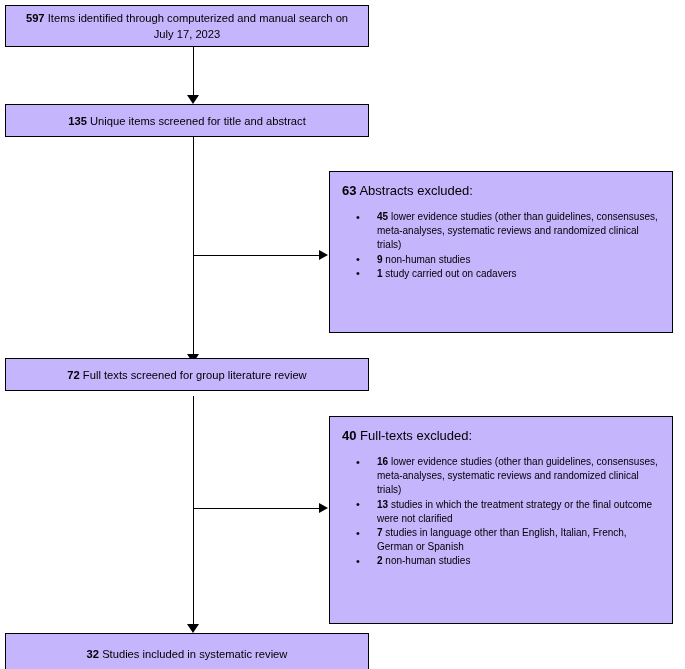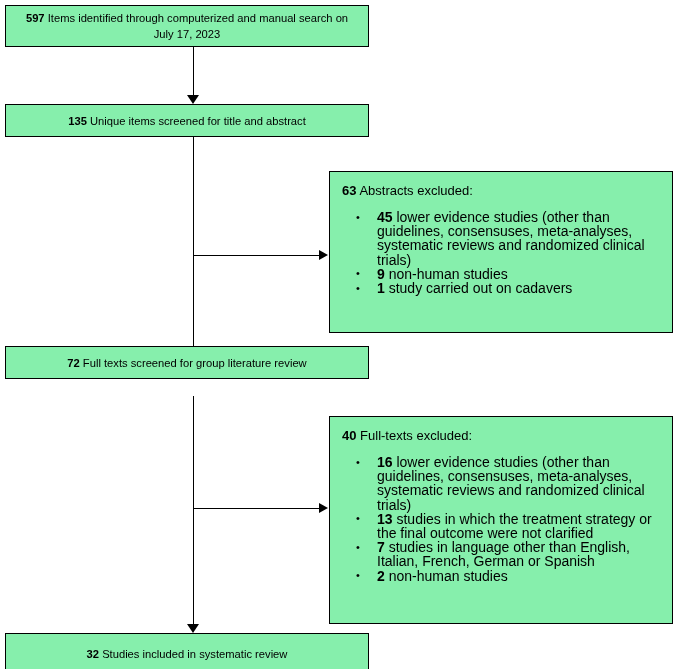--- a/index.html
+++ b/index.html
@@ -16,42 +16,42 @@
     position: relative;
     width: 685px;
     height: 669px;
     overflow: hidden;
     background: #ffffff;
   }
   .box {
     position: absolute;
     box-sizing: border-box;
     border: 1.6px solid #000000;
-    background: #86efac;
+    background: #c4b5fd;
   }
   
   .stage-box {
     left: 5px;
     width: 364px;
     display: flex;
     align-items: center;
     justify-content: center;
     text-align: center;
   }
   .stage-text {
     font-size: 11.2px;
     line-height: 16px;
     padding: 0 10px;
   }
   .stage-text b {
     font-weight: bold;
   }
   #box-identified { top: 5px;   height: 42px; }
   #box-screened   { top: 104px; height: 33px; }
-  #box-fulltext   { top: 346px; height: 33px; }
+  #box-fulltext   { top: 358px; height: 33px; }
   #box-included   { top: 633px; height: 42px; }
 
   
   .excl-box {
     left: 329px;
     width: 344px;
     padding: 12px 8px 8px 8px;
   }
   #box-excl-abstracts { top: 171px; height: 162px; }
   #box-excl-fulltexts { top: 416px; height: 208px; }
@@ -61,21 +61,21 @@
     line-height: 14px;
     margin: 0 0 12px 4px;
   }
   .excl-list {
     list-style: none;
     margin: 0;
     padding: 0;
   }
   .excl-list li {
     position: relative;
-    font-size: 14px;
+    font-size: 10px;
     line-height: 14.2px;
     padding-left: 39px;
     margin-bottom: 0px;
   }
   .excl-list li::before {
     content: "\2022";
     position: absolute;
     left: 18px;
     top: -0.5px;
     font-size: 11px;

